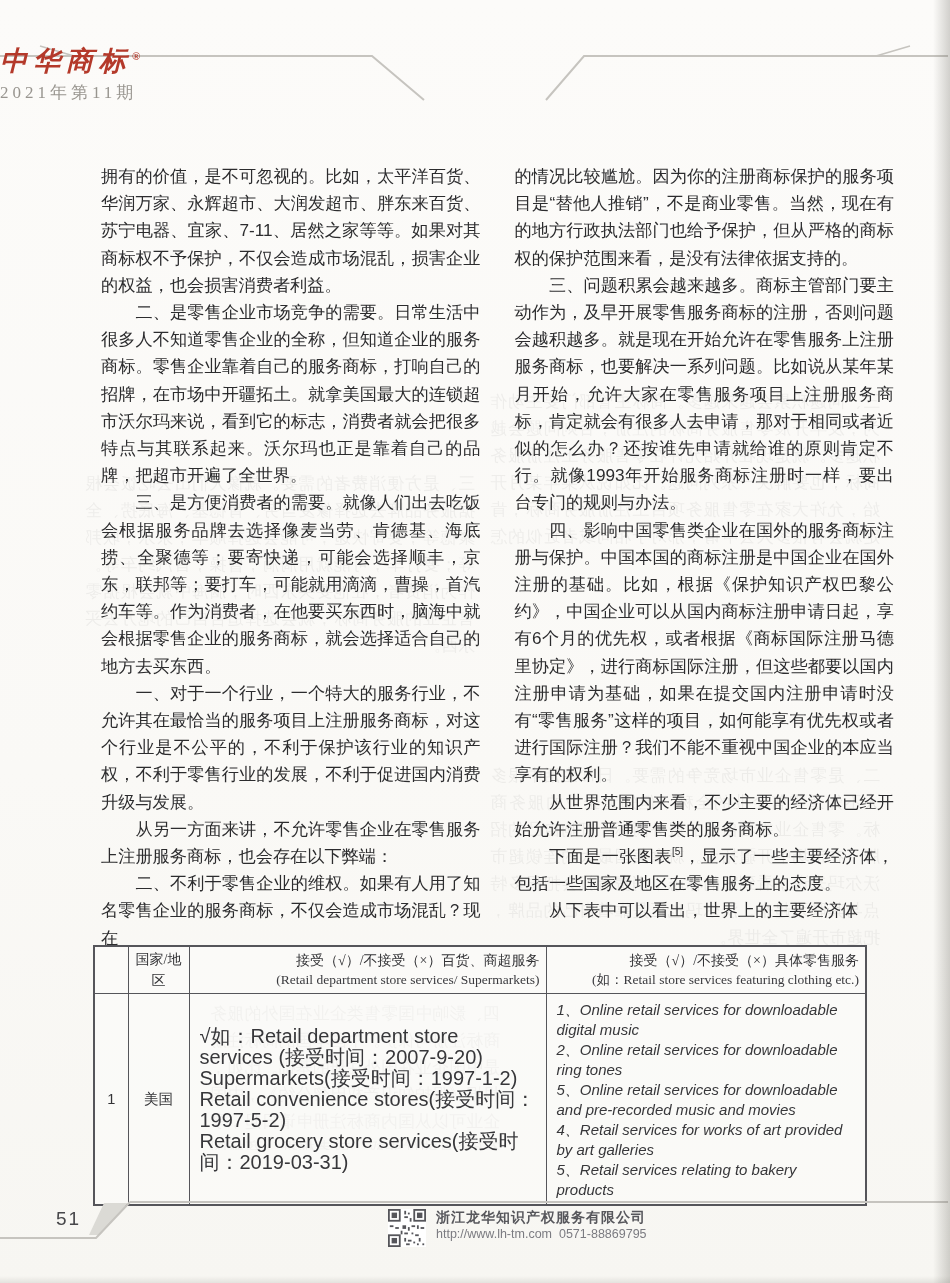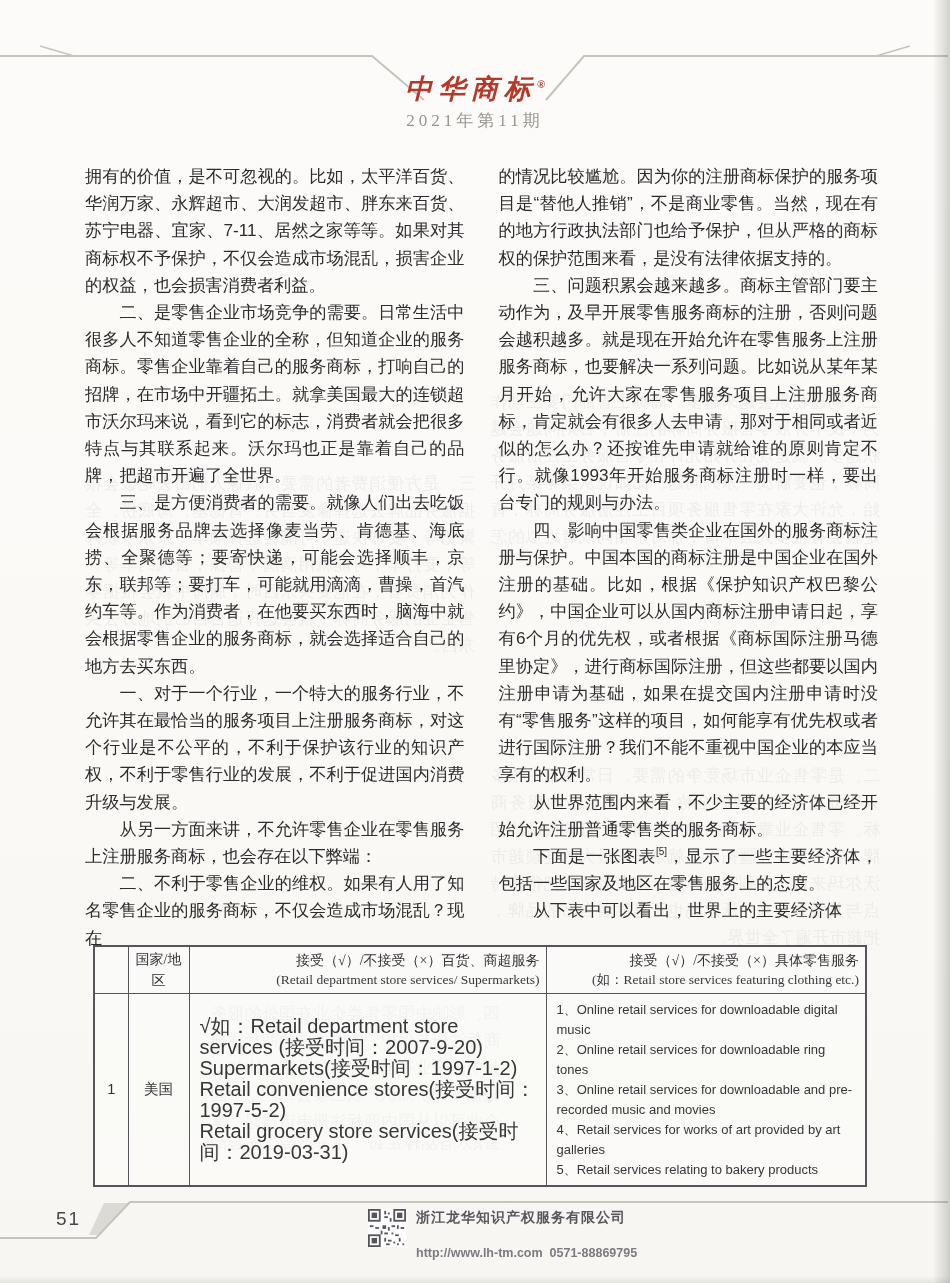--- a/index.html
+++ b/index.html
@@ -12,54 +12,54 @@
   
   .scan-edge-right{position:absolute;top:0;right:0;bottom:0;width:17px;
     background:linear-gradient(to right,rgba(110,108,100,0),rgba(110,108,100,.30));}
   .scan-edge-bottom{position:absolute;left:0;right:0;bottom:0;height:7px;
     background:linear-gradient(to bottom,rgba(110,108,100,0),rgba(110,108,100,.14));}
   .bleed{position:absolute;transform:scaleX(-1);opacity:.05;filter:blur(.7px);
     font-size:17px;line-height:27px;text-align:justify;color:#101010;overflow:hidden;pointer-events:none;}
   
   .head-rules{position:absolute;top:0;left:0;}
   .head-rules path{stroke:#c6c4bf;stroke-width:2;fill:none;}
-  .masthead{position:absolute;top:48px;left:0;width:100%;text-align:center;margin-top:28px;}
+  .masthead{position:absolute;top:48px;left:0;width:100%;text-align:left;}
   .logo{font-family:"Liberation Serif",serif;font-style:italic;font-weight:bold;
     font-size:27px;color:#b4392a;letter-spacing:6px;line-height:1;}
   .logo sup{font-size:11px;letter-spacing:0;font-style:normal;}
   .issue{margin-top:6px;font-family:"Liberation Serif",serif;font-size:17px;
     color:#98958f;letter-spacing:4px;}
   
-  .columns{position:absolute;left:85px;top:163px;width:793px;display:flex;gap:34px;}
+  .columns{position:absolute;left:101px;top:163px;width:793px;display:flex;gap:34px;}
   .col{width:387px;font-size:17.2px;line-height:27.2px;text-align:justify;color:#2c2c2e;}
   .col p{margin:0;text-indent:2em;}
   .col p.cont{text-indent:0;}
   .col sup{font-size:10px;line-height:0;}
   
   .tbl{position:absolute;left:93px;top:945px;width:772px;border-collapse:collapse;
     table-layout:fixed;background:rgba(255,255,255,.35);}
   .tbl th,.tbl td{border:1px solid #55555a;}
   .tbl{border:2px solid #55555a;}
   .tbl th{font-weight:normal;height:42px;padding:2px 6px;vertical-align:middle;font-family:Liberation Serif, serif;}
   .th-cn{font-size:14px;color:#333336;line-height:1.5;}
   .th-en{font-size:13.5px;color:#3a3a3e;line-height:1.4;}
   .th-left{text-align:right;}
   .tr-body{height:177px;}
   .td-idx,.td-country{text-align:center;font-size:14.5px;color:#333336;vertical-align:middle;}
   .td-dept{padding:6px 10px;vertical-align:middle;font-size:20px;line-height:21px;color:#37373a;}
-  .td-spec{padding:5px 8px 4px 10px;vertical-align:top;font-size:13px;line-height:19.5px;color:#37373a;}
+  .td-spec{padding:5px 8px 4px 10px;vertical-align:top;font-size:15px;line-height:19.5px;color:#37373a;font-style:italic;}
   .td-spec div{margin:1px 0;}
   
   .foot-rules{position:absolute;left:0;top:1195px;}
   .foot-rules path{stroke:#c6c4bf;stroke-width:2;fill:none;}
   .foot-rules polygon{fill:#dbdad5;}
   .page-num{position:absolute;left:56px;top:1208px;font-size:19px;color:#47474a;letter-spacing:2px;}
-  .foot-info{position:absolute;left:368px;top:1209px;display:flex;align-items:flex-start;gap:10px;justify-content:space-between;}
+  .foot-info{position:absolute;left:388px;top:1209px;display:flex;align-items:flex-start;gap:10px;justify-content:space-between;}
   .foot-text .company{font-size:14px;font-weight:bold;color:#57575c;letter-spacing:1px;}
-  .foot-text .site{margin-top:19px;font-size:12.5px;font-weight:bold;color:#7b7b81;}
+  .foot-text .site{margin-top:0;font-size:12.5px;font-weight:normal;color:#7b7b81;}
   .qr{width:38px;height:38px;}
 </style>
 </head>
 <body>
 
 <div class="page">
 
   <div class="bleed" style="left:85px;top:470px;width:390px;height:250px;">三、是方便消费者的需要。就像人们出去吃饭会根据服务品牌去选择像麦当劳、肯德基、海底捞、全聚德等；要寄快递，可能会选择顺丰，京东，联邦等；要打车，可能就用滴滴，曹操，首汽约车等。作为消费者，在他要买东西时，脑海中就会根据零售企业的服务商标，就会选择适合自己的地方去买东西。</div>
   <div class="bleed" style="left:490px;top:388px;width:390px;height:160px;">三、问题积累会越来越多。商标主管部门要主动作为，及早开展零售服务商标的注册，否则问题会越积越多。就是现在开始允许在零售服务上注册服务商标，也要解决一系列问题。比如说从某年某月开始，允许大家在零售服务项目上注册服务商标，肯定就会有很多人去申请，那对于相同或者近似的怎么办？还按谁先申请就给谁的原则肯定不行。就像1993年开始服务商标注册时一样，要出台专门的规则与办法。</div>
   <div class="bleed" style="left:490px;top:762px;width:390px;height:190px;">二、是零售企业市场竞争的需要。日常生活中很多人不知道零售企业的全称，但知道企业的服务商标。零售企业靠着自己的服务商标，打响自己的招牌，在市场中开疆拓土。就拿美国最大的连锁超市沃尔玛来说，看到它的标志，消费者就会把很多特点与其联系起来。沃尔玛也正是靠着自己的品牌，把超市开遍了全世界。</div>
@@ -121,21 +121,21 @@
       <td class="td-country">美国</td>
       <td class="td-dept">
         <div>√如：Retail department store services (接受时间：2007-9-20)</div>
         <div>Supermarkets(接受时间：1997-1-2)</div>
         <div>Retail convenience stores(接受时间：1997-5-2)</div>
         <div>Retail grocery store services(接受时间：2019-03-31)</div>
       </td>
       <td class="td-spec">
         <div>1、Online retail services for downloadable digital music</div>
         <div>2、Online retail services for downloadable ring tones</div>
-        <div>3、Online retail services for downloadable and pre-recorded music and movies</div>
+        <div>5、Online retail services for downloadable and pre-recorded music and movies</div>
         <div>4、Retail services for works of art provided by art galleries</div>
         <div>5、Retail services relating to bakery products</div>
       </td>
     </tr>
   </tbody>
     </table>
 
   <svg class="foot-rules" width="950" height="60">
     <polygon points="104,8 128,8 100,40 89,40"></polygon>
     <path d="M130 7 H948"></path>

